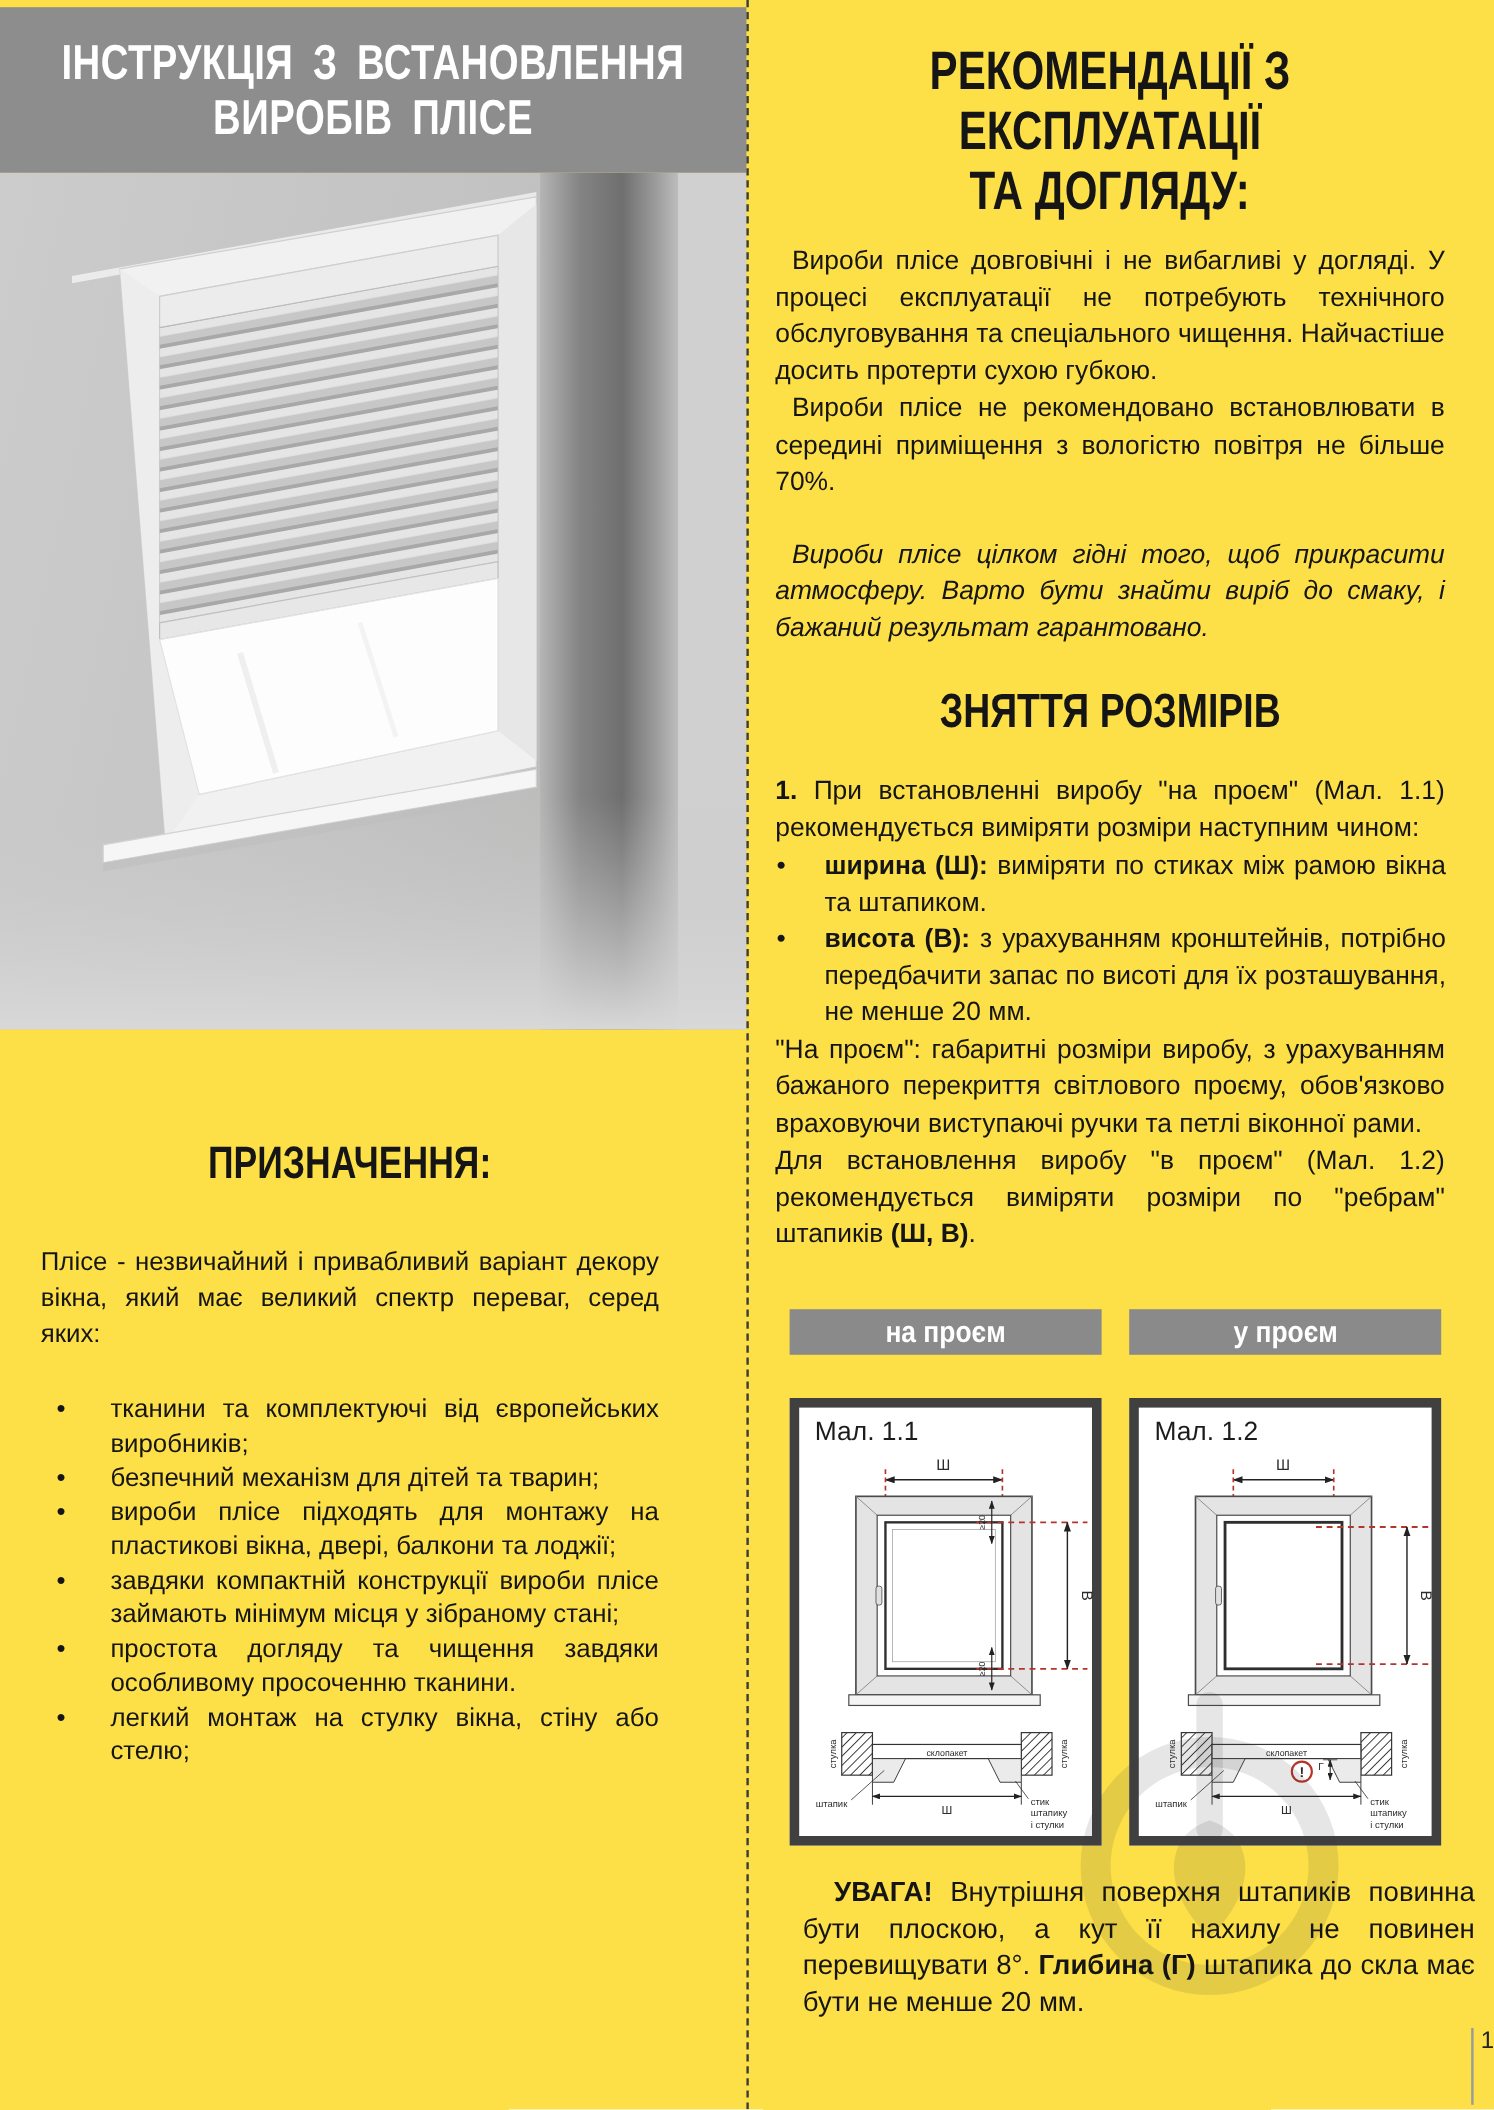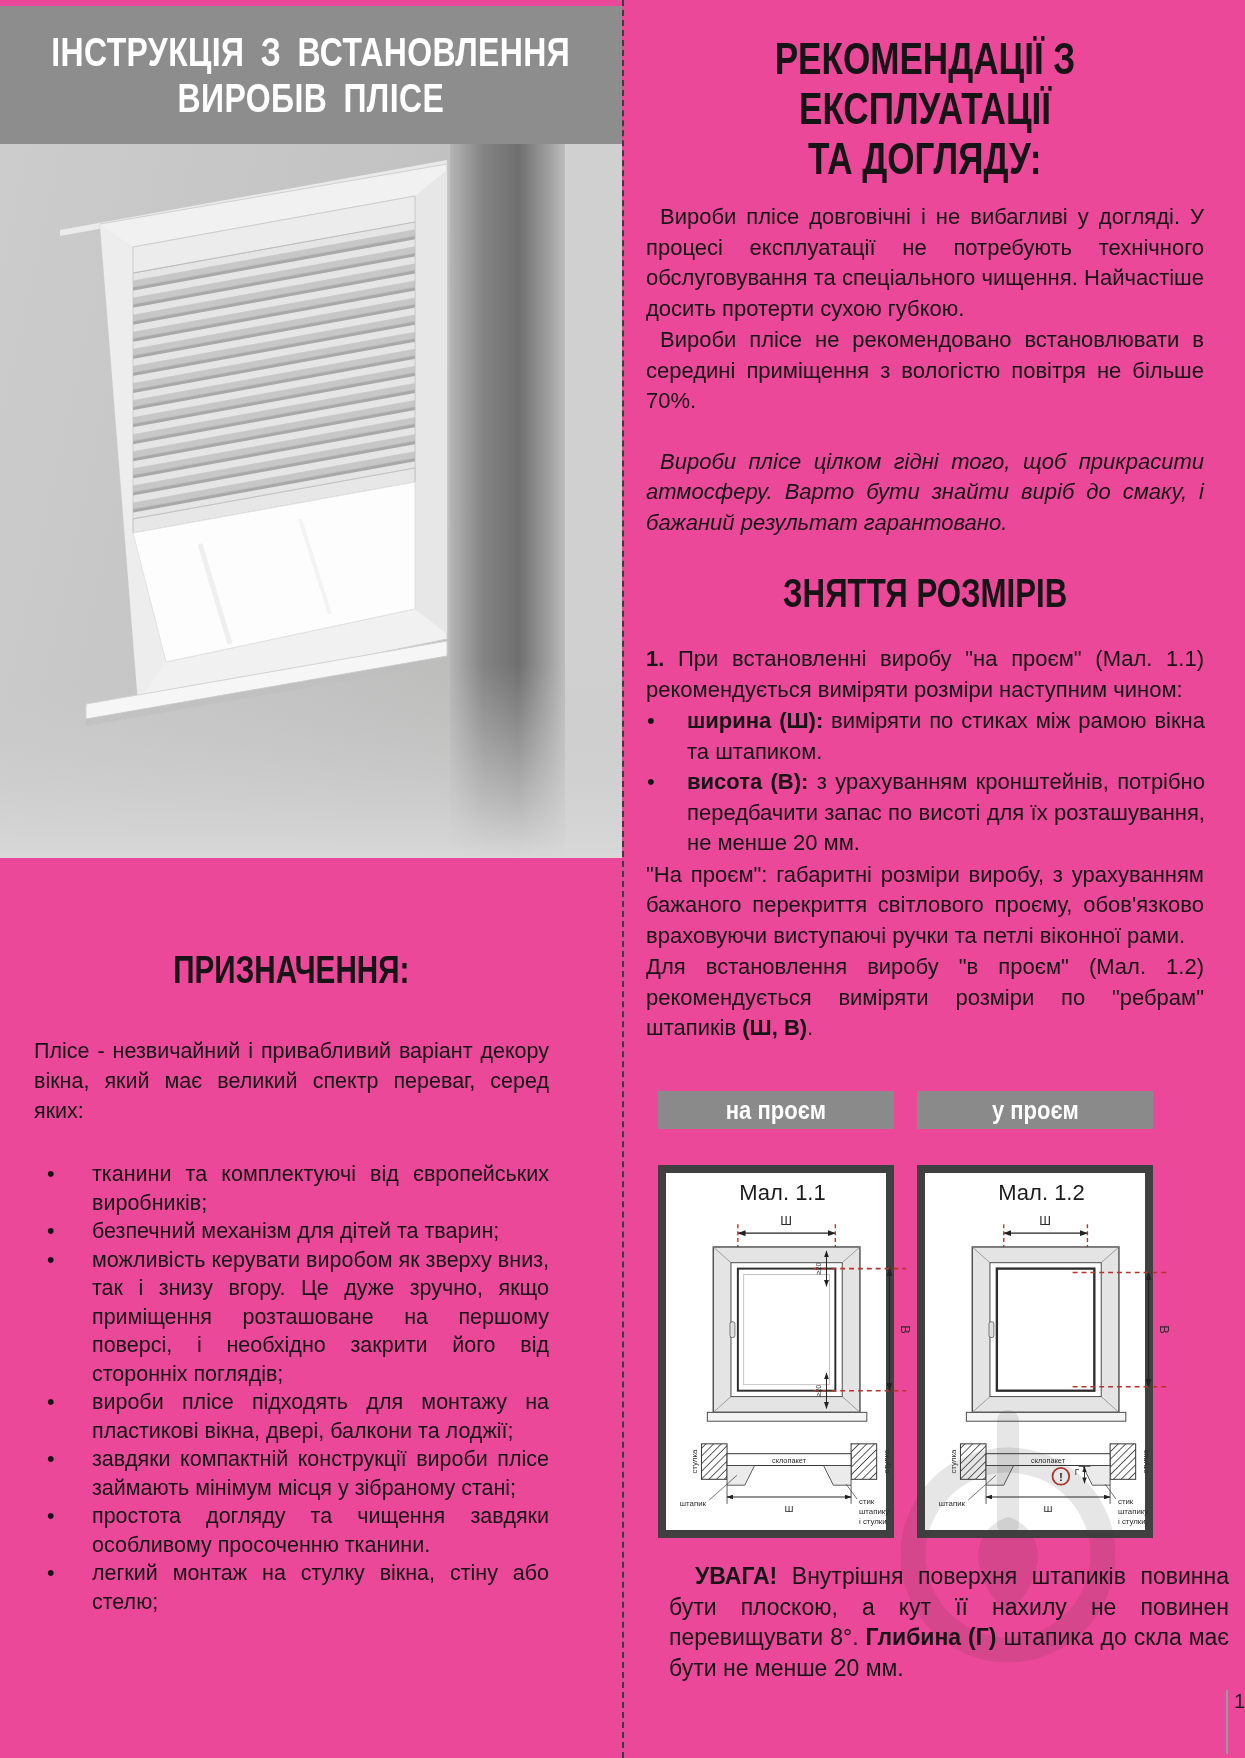--- a/index.html
+++ b/index.html
@@ -1,16 +1,16 @@
 <!DOCTYPE html>
 <html><head>
 <meta charset="utf-8">
 <style>
   html,body{margin:0;padding:0;background:#ffffff;}
-  .page{position:relative;width:1245px;height:1758px;background:#ec4899;overflow:hidden;
+  .page{position:relative;width:1245px;height:1758px;background:#fde047;overflow:hidden;
         font-family:"Liberation Sans",sans-serif;color:#151515;}
   
   .header-bar{position:absolute;left:0;top:6px;width:622px;height:138px;background:#8d8d8d;
         display:flex;flex-direction:column;justify-content:center;align-items:center;}
   .header-bar .hl{color:#fff;font-weight:700;font-size:41px;line-height:46px;white-space:nowrap;}
   .header-bar .hl>span{display:inline-block;transform:scaleX(.78);letter-spacing:.5px;word-spacing:9px;}
   .photo-wrap{position:absolute;left:0;top:144px;width:622px;height:714px;}
   .divider{position:absolute;left:622px;top:0;height:1758px;width:0;border-left:2px dashed #3c3c3c;}
   .left-text{position:absolute;left:34px;top:950px;width:515px;}
   .h-purpose{margin:0 0 46px 0;text-align:center;font-size:38px;line-height:40px;font-weight:700;}
@@ -27,21 +27,21 @@
   .ind{text-indent:14px;}
   .it{font-style:italic;}
   .gap{margin-top:30px;}
   .h-sizes{margin:34px 0 30px 0;text-align:center;font-size:40px;line-height:42px;font-weight:700;}
   .h-sizes span{display:inline-block;transform:scaleX(.78);}
   .rlist{list-style:none;margin:0;padding:0;font-size:22px;line-height:30.5px;text-align:justify;}
   .rlist li{position:relative;padding-left:42px;}
   .rlist li::before{content:"\2022";position:absolute;left:2px;top:0;}
   
   .figures-row{position:absolute;left:658px;top:1091px;display:flex;gap:23px;}
-  .figbox{width:236px;text-align:center;}
+  .figbox{width:260px;}
   .fighead{height:38px;background:#8a8a8a;color:#fff;font-size:25px;font-weight:700;
         display:flex;align-items:center;justify-content:center;}
   .fighead span{display:inline-block;transform:scaleX(.88);}
   .figbody{box-sizing:border-box;border:8px solid #404040;height:373px;background:#fff;margin-top:36px;}
   .figlabel{font-size:22px;color:#1c1c1c;padding:7px 0 0 13px;}
   .figbody svg{display:block;margin:0 auto;}
   svg text{font-family:"Liberation Sans",sans-serif;fill:#2b2b2b;}
   
   .attention{position:absolute;left:645px;top:1538px;width:560px;font-size:23px;line-height:30.5px;
         text-align:justify;text-indent:26px;margin-left:24px;}
@@ -114,21 +114,20 @@
   </div>
 
   <div class="divider"></div>
 
   <div class="left-text">
     <h2 class="h-purpose"><span>ПРИЗНАЧЕННЯ:</span></h2>
     <p class="intro">Плісе - незвичайний і привабливий варіант декору вікна, який має великий спектр переваг, серед яких:</p>
     <ul class="blist">
       <li>тканини та комплектуючі від європейських виробників;</li>
       <li>безпечний механізм для дітей та тварин;</li>
-      <li>можливість керувати виробом як зверху вниз, так і знизу вгору. Це дуже зручно, якщо приміщення розташоване на першому поверсі, і необхідно закрити його від сторонніх поглядів;</li>
       <li>вироби плісе підходять для монтажу на пластикові вікна, двері, балкони та лоджії;</li>
       <li>завдяки компактній конструкції вироби плісе займають мінімум місця у зібраному стані;</li>
       <li>простота догляду та чищення завдяки особливому просоченню тканини.</li>
       <li>легкий монтаж на стулку вікна, стіну або стелю;</li>
     </ul>
   </div>
 
   <div class="right-col">
     <h1 class="h-reco">
       <span>РЕКОМЕНДАЦІЇ З ЕКСПЛУАТАЦІЇ</span><br>

